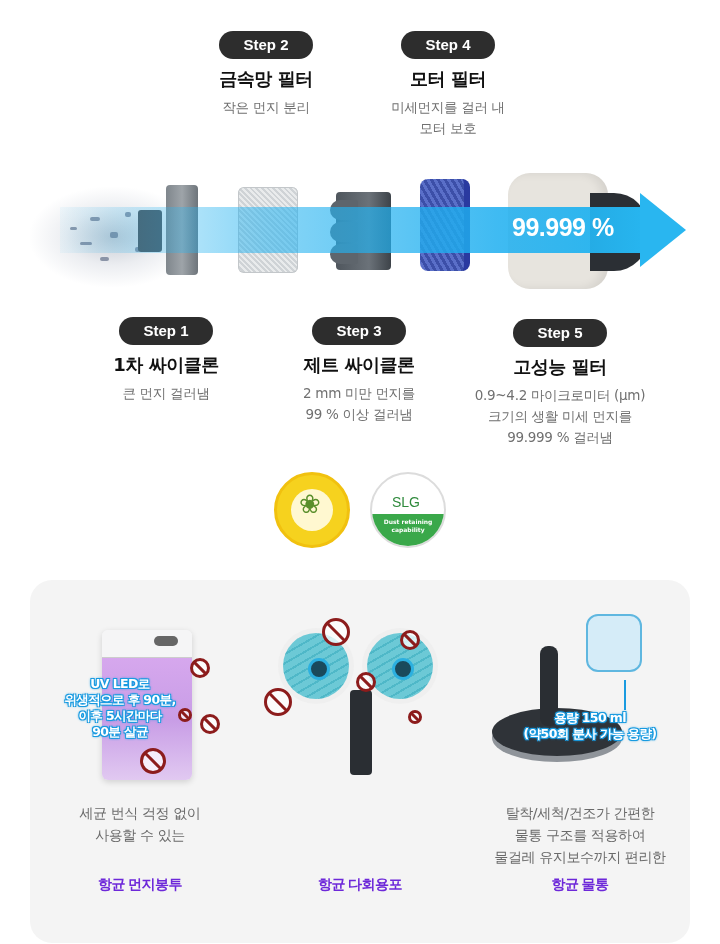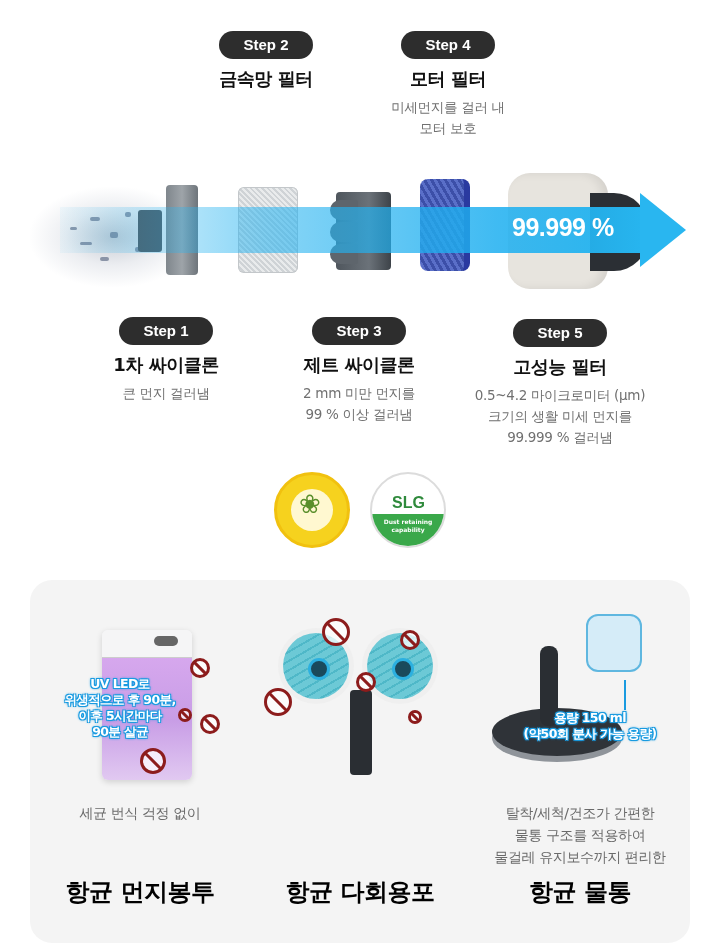--- a/index.html
+++ b/index.html
@@ -39,28 +39,28 @@
   .hepa { left: 508px; top: 8px; width: 100px; height: 116px; background: #e7e4de; border-radius: 22px; box-shadow: inset -6px 0 10px rgba(0,0,0,0.08); }
   .hepa-core { left: 590px; top: 28px; width: 58px; height: 78px; background: #2b2f34; border-radius: 0 34px 34px 0; }
 
   
   .cert { position: absolute; width: 76px; height: 76px; border-radius: 50%; }
   .cert-baf { left: 274px; top: 472px; background: #f6d21e; border: 3px solid #f1c10f; }
   .cert-baf .inner { position: absolute; left: 14px; top: 14px; width: 42px; height: 42px; border-radius: 50%; background: #fff8d0; }
   .cert-baf .leaf { position: absolute; left: 22px; top: 16px; font-size: 26px; color: #5a8f2b; line-height: 1; }
   .cert-slg { left: 370px; top: 472px; background: #fff; border: 2px solid #dcdcdc; overflow: hidden; }
   .cert-slg .green { position: absolute; left: 0; bottom: 0; width: 100%; height: 45%; background: #3aa84a; }
-  .cert-slg .logo { position: absolute; left: 20px; top: 20px; font-family: "Liberation Sans", sans-serif; font-weight: bold; font-size: 16px; color: #2f8a3c; }
+  .cert-slg .logo { position: absolute; left: 20px; top: 20px; font-family: "Liberation Sans", sans-serif; font-weight: normal; font-size: 14px; color: #2f8a3c; }
   .cert-slg .cap { position: absolute; left: 0; width: 100%; top: 44px; text-align: center; color: #fff; font-size: 6px; font-weight: bold; line-height: 8px; }
 
   
   .panel { position: absolute; left: 30px; top: 580px; width: 660px; height: 363px; background: #f4f4f4; border-radius: 22px; }
   .feature { position: absolute; top: 0; width: 220px; height: 363px; text-align: center; }
   .feat-desc { position: absolute; top: 222px; left: 0; width: 100%; font-size: 14px; color: #6a6a6a; line-height: 22px; letter-spacing: -0.4px; }
-  .feat-title { position: absolute; top: 296px; left: 0; width: 100%; font-size: 24px; font-weight: bold; color: #000000; letter-spacing: -0.5px; }
+  .feat-title { position: absolute; top: 296px; left: 0; width: 100%; font-size: 14px; font-weight: bold; color: #6d28d9; letter-spacing: -0.5px; font-family: Liberation Serif, serif; }
   .feat-img { position: absolute; left: 20px; top: 20px; width: 180px; height: 180px; }
 
   .box { position: absolute; left: 52px; top: 30px; width: 90px; height: 150px; border-radius: 6px;
     background: linear-gradient(180deg, #f2f2f4 0 16%, #d7a8ee 16%, #c89de6 60%, #e1c9f1 100%); box-shadow: 0 2px 6px rgba(0,0,0,.15); }
   .box-top { position: absolute; left: 52px; top: 30px; width: 90px; height: 28px; background: #f5f5f6; border-radius: 6px 6px 0 0; border-bottom: 1px solid #ccc; }
   .box-btn { position: absolute; left: 104px; top: 36px; width: 24px; height: 10px; background: #666; border-radius: 6px; }
   .uv-label { position: absolute; left: 0; top: 76px; width: 140px; text-align: center; color: #fff; font-weight: bold; font-size: 12.5px; line-height: 16px;
     text-shadow: 0 0 3px #1a9be0, 0 0 3px #1a9be0, 1px 1px 0 #1a9be0, -1px -1px 0 #1a9be0, 1px -1px 0 #1a9be0, -1px 1px 0 #1a9be0; letter-spacing: -0.6px; }
   .no { position: absolute; border: 3px solid #8c1c1c; border-radius: 50%; background: rgba(255,255,255,0.75); }
   .no::after { content: ""; position: absolute; left: 50%; top: -2px; width: 3px; height: calc(100% + 4px); background: #8c1c1c; transform: translateX(-50%) rotate(-45deg); }
@@ -77,20 +77,23 @@
   .tank-label { position: absolute; left: 30px; top: 110px; width: 160px; text-align: center; color: #fff; font-weight: bold; font-size: 12.5px; line-height: 16px;
     text-shadow: 0 0 3px #1a9be0, 0 0 3px #1a9be0, 1px 1px 0 #1a9be0, -1px -1px 0 #1a9be0, 1px -1px 0 #1a9be0, -1px 1px 0 #1a9be0; letter-spacing: -0.6px; }
   .tank-pin { position: absolute; left: 134px; top: 80px; width: 2px; height: 30px; background: #1a9be0; }
 </style>
 </head>
 <body>
 
 <div class="step" style="left:156px; top:31px;">
   <span class="pill">Step 2</span>
   <div class="step-title">금속망 필터</div>
+  <div class="step-desc">
+    <div>작은 먼지 분리</div>
+  </div>
 </div>
 
 <div class="step" style="left:338px; top:31px;">
   <span class="pill">Step 4</span>
   <div class="step-title">모터 필터</div>
   <div class="step-desc">
     <div>미세먼지를 걸러 내</div>
     <div>모터 보호</div>
   </div>
 </div>
@@ -135,21 +138,21 @@
   <div class="step-desc">
     <div>2 mm 미만 먼지를</div>
     <div>99 % 이상 걸러냄</div>
   </div>
 </div>
 
 <div class="step" style="left:445px; top:319px; width:230px;">
   <span class="pill">Step 5</span>
   <div class="step-title">고성능 필터</div>
   <div class="step-desc">
-    <div>0.5~4.2 마이크로미터 (µm)</div>
+    <div>0.9~4.2 마이크로미터 (µm)</div>
     <div>크기의 생활 미세 먼지를</div>
     <div>99.999 % 걸러냄</div>
   </div>
 </div>
 
 <div class="cert cert-baf" title="BRITISH ALLERGY FOUNDATION · ALLERGY UK SEAL OF APPROVAL">
   <div class="inner"></div>
   <div class="leaf">❀</div>
 </div>
 <div class="cert cert-slg" title="Certified Quality · www.slg.info · ID 13052626">
@@ -174,20 +177,21 @@
       <div class="no" style="left:90px;top:148px;width:26px;height:26px;"></div>
       <div class="uv-label">
         <div>UV LED로</div>
         <div>위생적으로 후 90분,</div>
         <div>이후 5시간마다</div>
         <div>90분 살균</div>
       </div>
     </div>
     <div class="feat-desc">
       <div>세균 번식 걱정 없이</div>
+      <div>사용할 수 있는</div>
     </div>
     <div class="feat-title">항균 먼지봉투</div>
   </div>
 
   <div class="feature" style="left:220px;">
     <div class="feat-img">
       <div class="mop-handle"></div>
       <div class="pad" style="left:8px;top:28px;"></div>
       <div class="pad" style="left:92px;top:28px;"></div>
       <div class="no" style="left:52px;top:18px;width:28px;height:28px;"></div>

